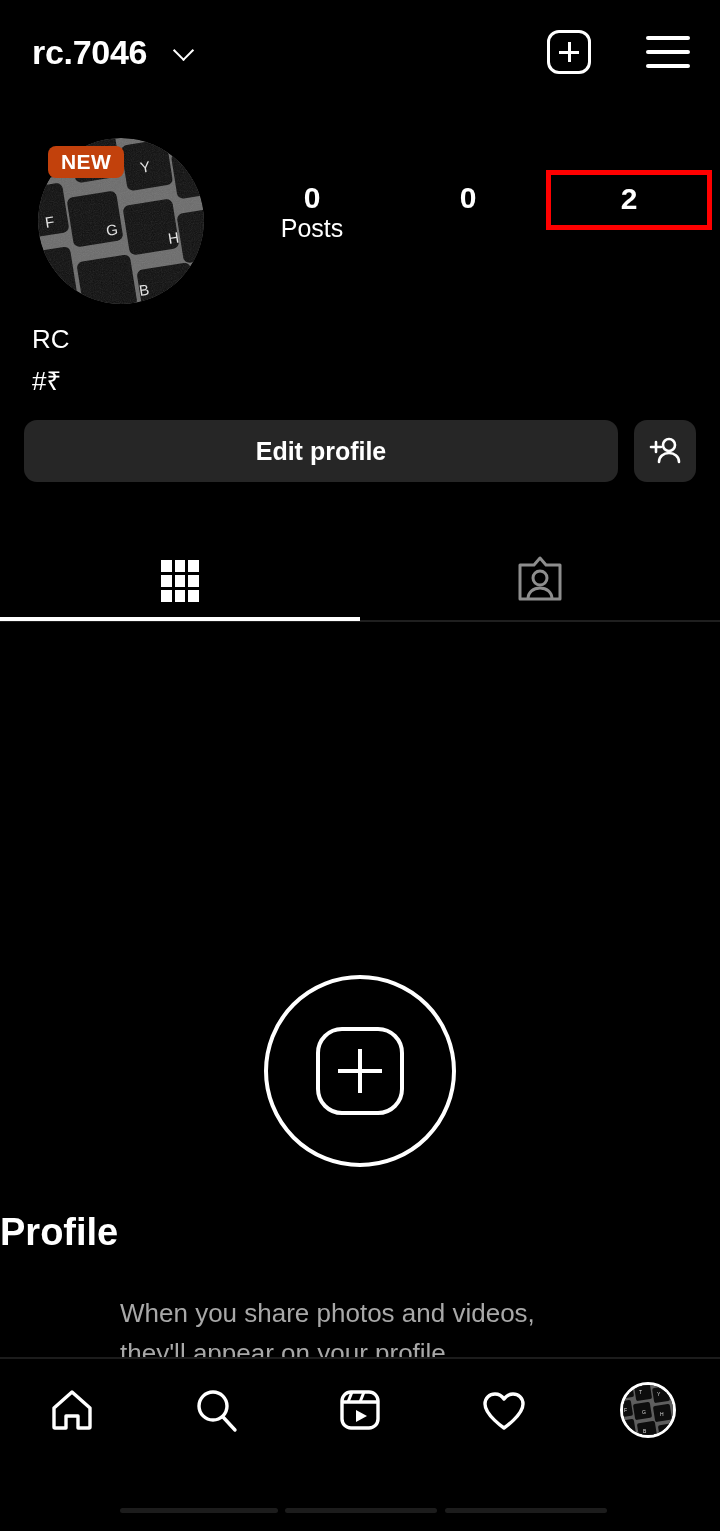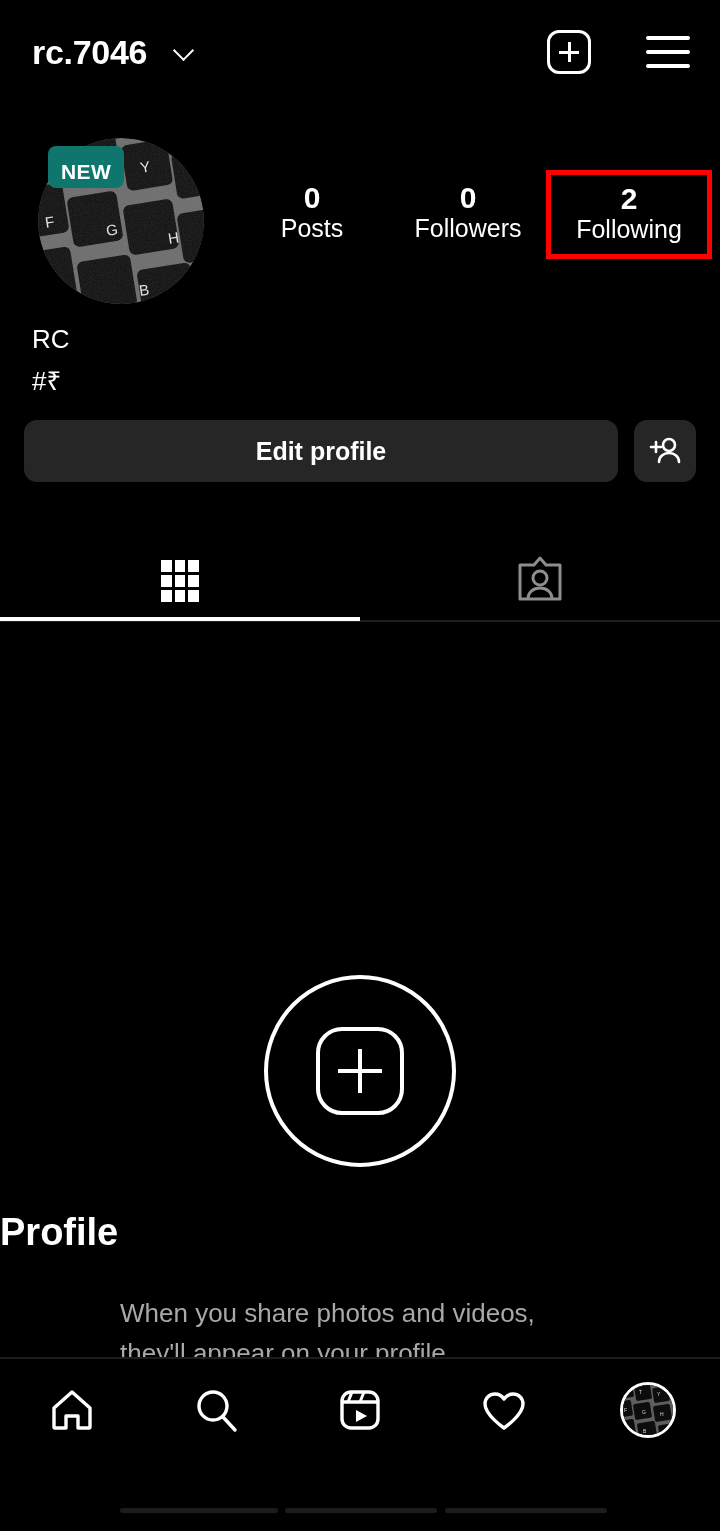--- a/index.html
+++ b/index.html
@@ -40,23 +40,23 @@
 
   
   .avatar-block { position:absolute; left:38px; top:138px; width:166px; }
   .avatar {
     width:166px; height:166px; border-radius:50%;
     overflow:hidden; position:relative; background:#0a0a0a;
   }
   .kb { position:absolute; inset:0; }
   .badge-new {
     position:absolute; left:48px; top:146px;
-    background:#0f766e; color:#fff;
+    background:#c2410c; color:#fff;
     font-size:21px; font-weight:bold; letter-spacing:0.4px;
-    padding:15px 13px 6px; border-radius:8px;
+    padding:5px 13px 6px; border-radius:8px;
     line-height:1;
   }
   .name-line { position:absolute; left:32px; top:324px; color:#fff; font-size:26px; font-weight:normal; }
   .bio-line  { position:absolute; left:32px; top:362px; color:#fff; font-size:26px; }
 
   .stats {
     position:absolute; left:234px; top:182px; width:478px;
     display:flex; align-items:flex-start;
   }
   .stat { flex:1; text-align:center; }
@@ -191,25 +191,23 @@
   <div class="name-line">RC</div>
   <div class="bio-line">#₹</div>
 
   <div class="stats">
     <div class="stat">
       <div class="num">0</div>
       <div class="lbl">Posts</div>
     </div>
     <div class="stat">
       <div class="num">0</div>
-      <div class="lbl">Followers</div>
     </div>
     <div class="stat highlight">
       <div class="num">2</div>
-      <div class="lbl">Following</div>
     </div>
   </div>
 
   <div class="btn-row">
     <div class="btn-edit">Edit profile</div>
     <div class="btn-adduser">
       <svg width="34" height="34" viewBox="0 0 34 34">
         <circle cx="21" cy="11" r="6" fill="none" stroke="#fff" stroke-width="2.6"></circle>
         <path d="M11 28c0-5.5 4.5-9 10-9s10 3.5 10 9" fill="none" stroke="#fff" stroke-width="2.6" stroke-linecap="round"></path>
         <path d="M3 13h10M8 8v10" stroke="#fff" stroke-width="2.6" stroke-linecap="round"></path>

